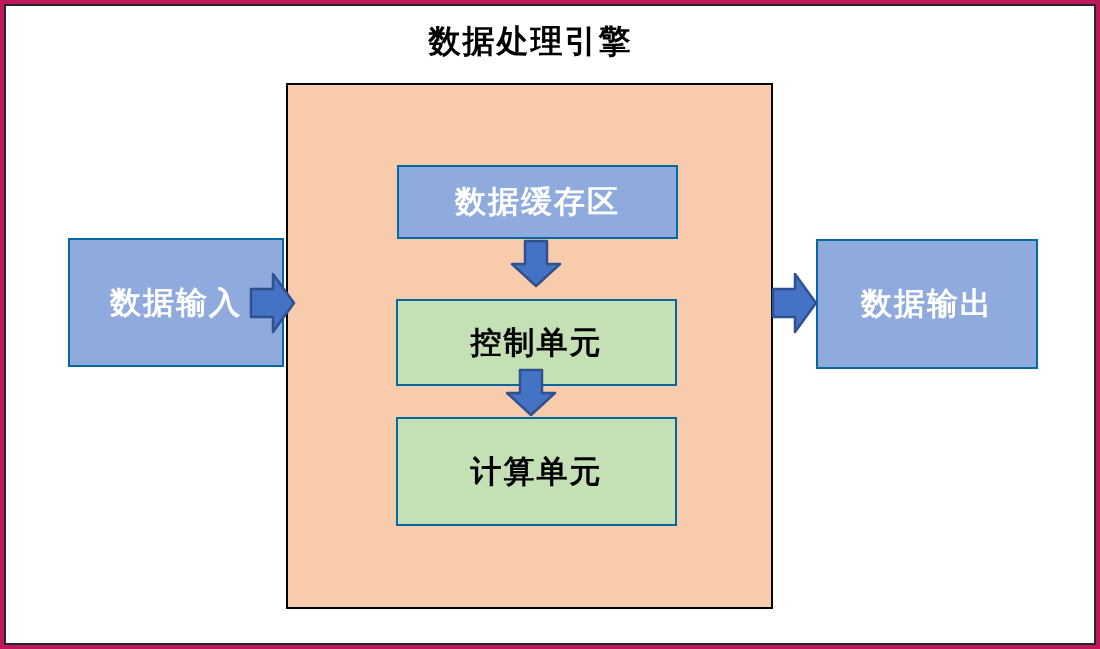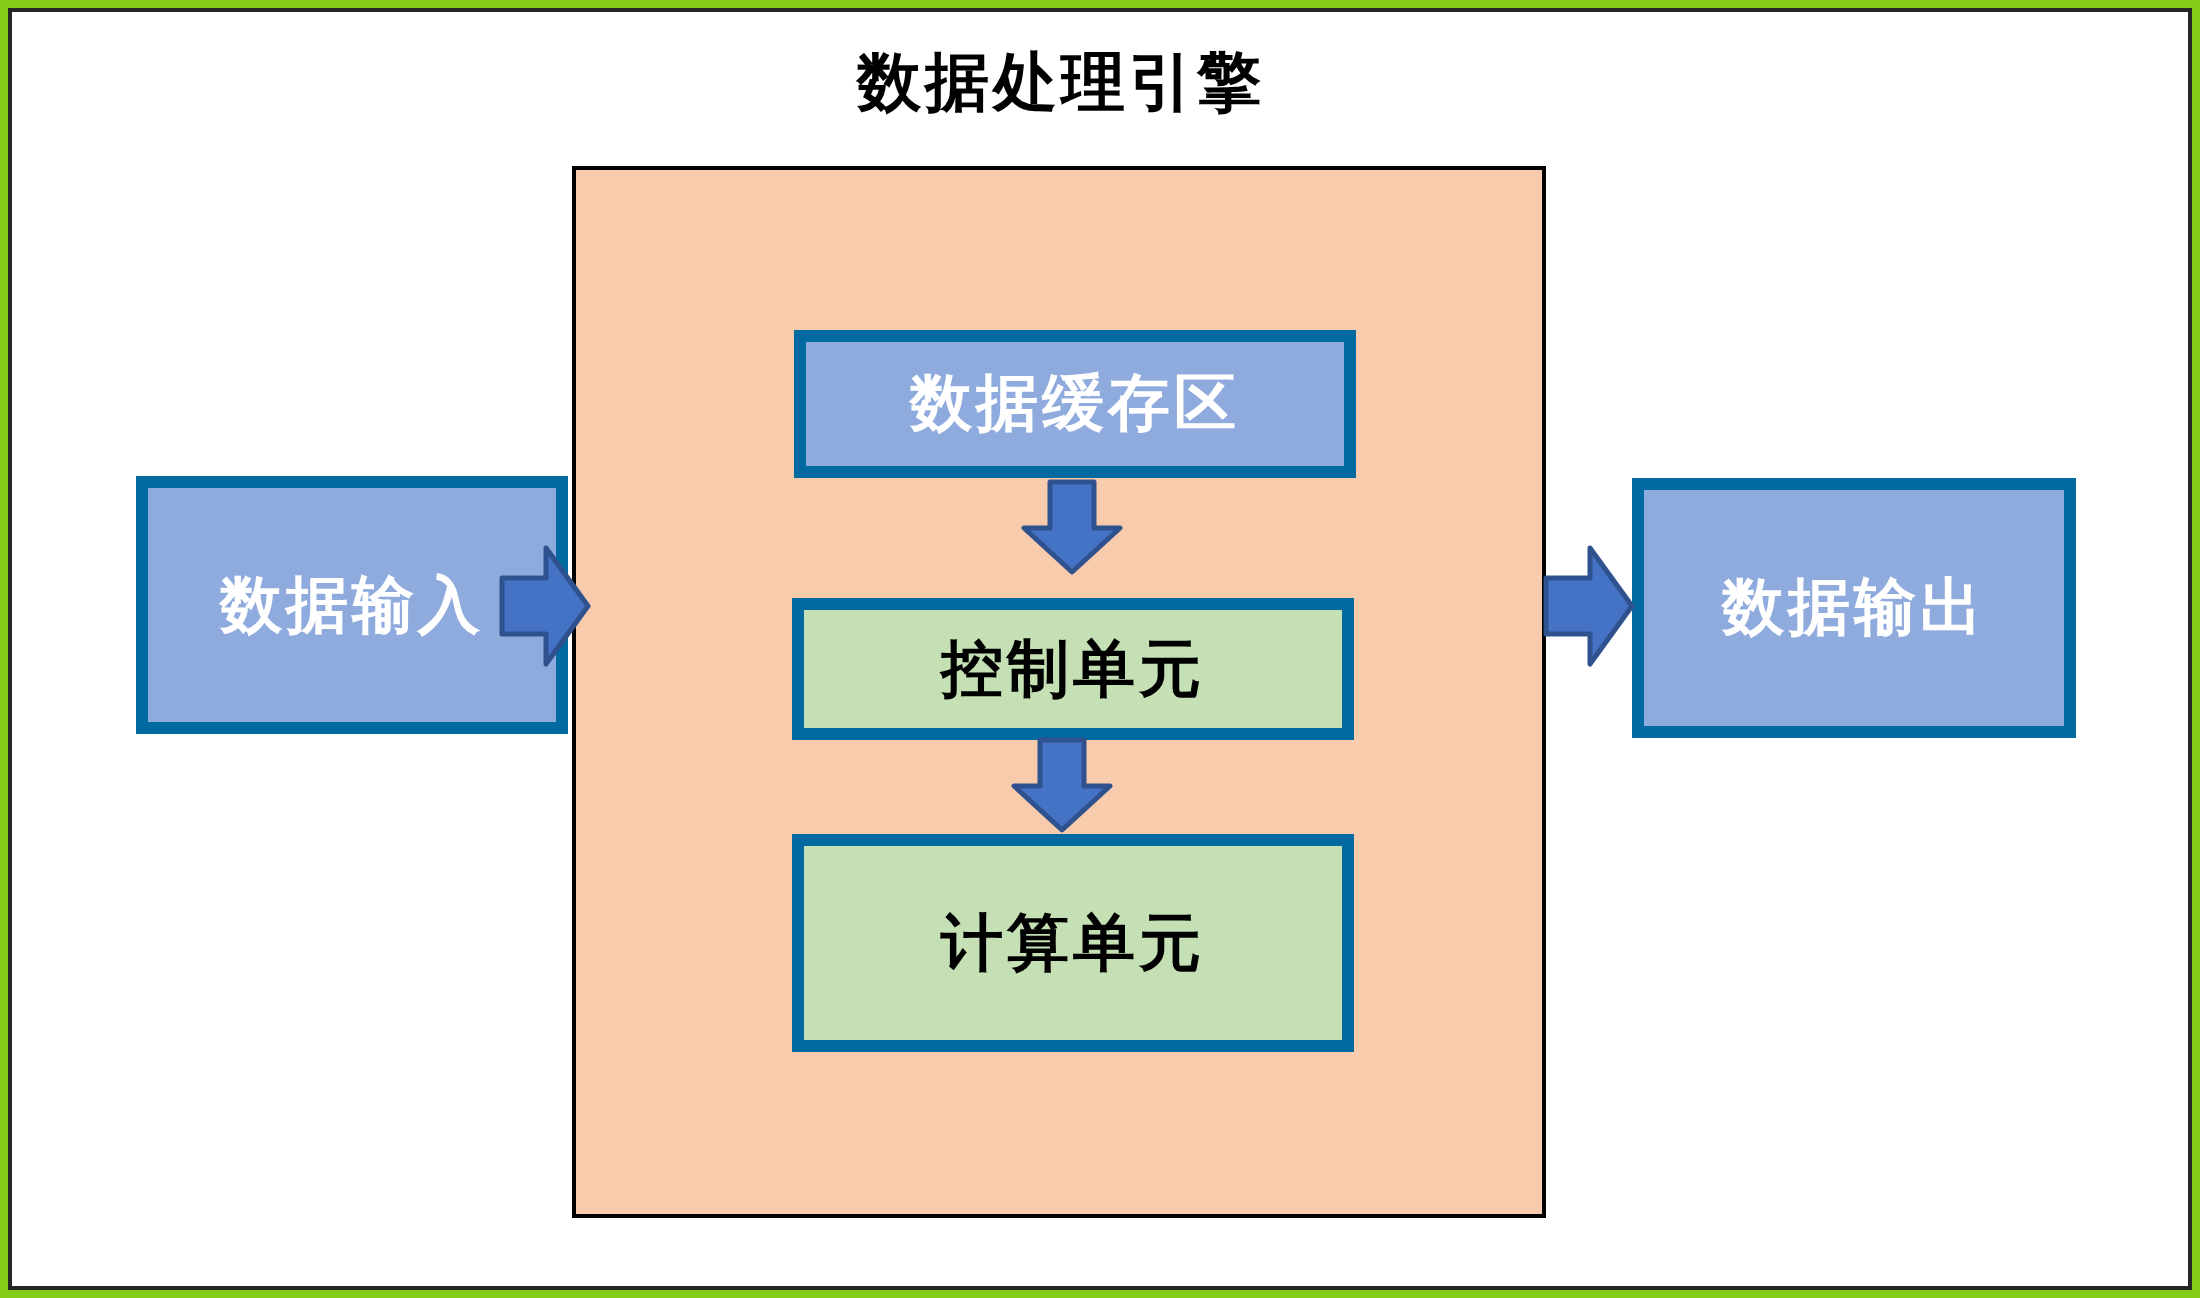--- a/index.html
+++ b/index.html
@@ -5,21 +5,21 @@
   html, body {
     margin: 0;
     padding: 0;
     background: #ffffff;
     font-family: "Liberation Sans", "DejaVu Sans", sans-serif;
   }
   .stage {
     position: relative;
     width: 1100px;
     height: 649px;
-    background: #84cc16;
+    background: #be185d;
     overflow: hidden;
   }
   .frame {
     position: absolute;
     left: 4px; top: 4px;
     width: 1088px; height: 637px;
     border: 2px solid #262626;
     background: #ffffff;
   }
   .diagram-title {
@@ -38,39 +38,39 @@
     left: 286px; top: 83px;
     width: 483px; height: 522px;
     background: var(--container-orange, #F8CBAD);
     border: 2px solid #000000;
   }
   .node {
     position: absolute;
     display: flex;
     align-items: center;
     justify-content: center;
-    border: 6px solid #0369a1;
+    border: 2px solid #0369a1;
     font-weight: bold;
     font-size: 31px;
     letter-spacing: 2px;
     white-space: nowrap;
     box-sizing: border-box;
   }
   .node.blue {
     background: var(--node-blue, #8FAADC);
     color: #ffffff;
   }
   .node.green {
     background: var(--node-green, #C5E0B4);
     color: #000000;
   }
   .node-input  { left: 32px;  top: 238px; width: 216px; height: 129px; margin-left: 36px; }
   .node-output { left: 816px; top: 239px; width: 222px; height: 130px; }
   .node-buffer  { left: 397px; top: 165px; width: 281px; height: 74px; }
-  .node-control { left: 396px; top: 299px; width: 281px; height: 71px; }
+  .node-control { left: 396px; top: 299px; width: 281px; height: 87px; }
   .node-compute { left: 396px; top: 417px; width: 281px; height: 109px; }
   .arrow { position: absolute; overflow: visible; }
   .arrow-input   { left: 250px; top: 272px; }
   .arrow-output  { left: 772px; top: 272px; }
   .arrow-down-1  { left: 510px; top: 240px; }
   .arrow-down-2  { left: 505px; top: 369px; }
 </style>
 </head>
 <body>
 

